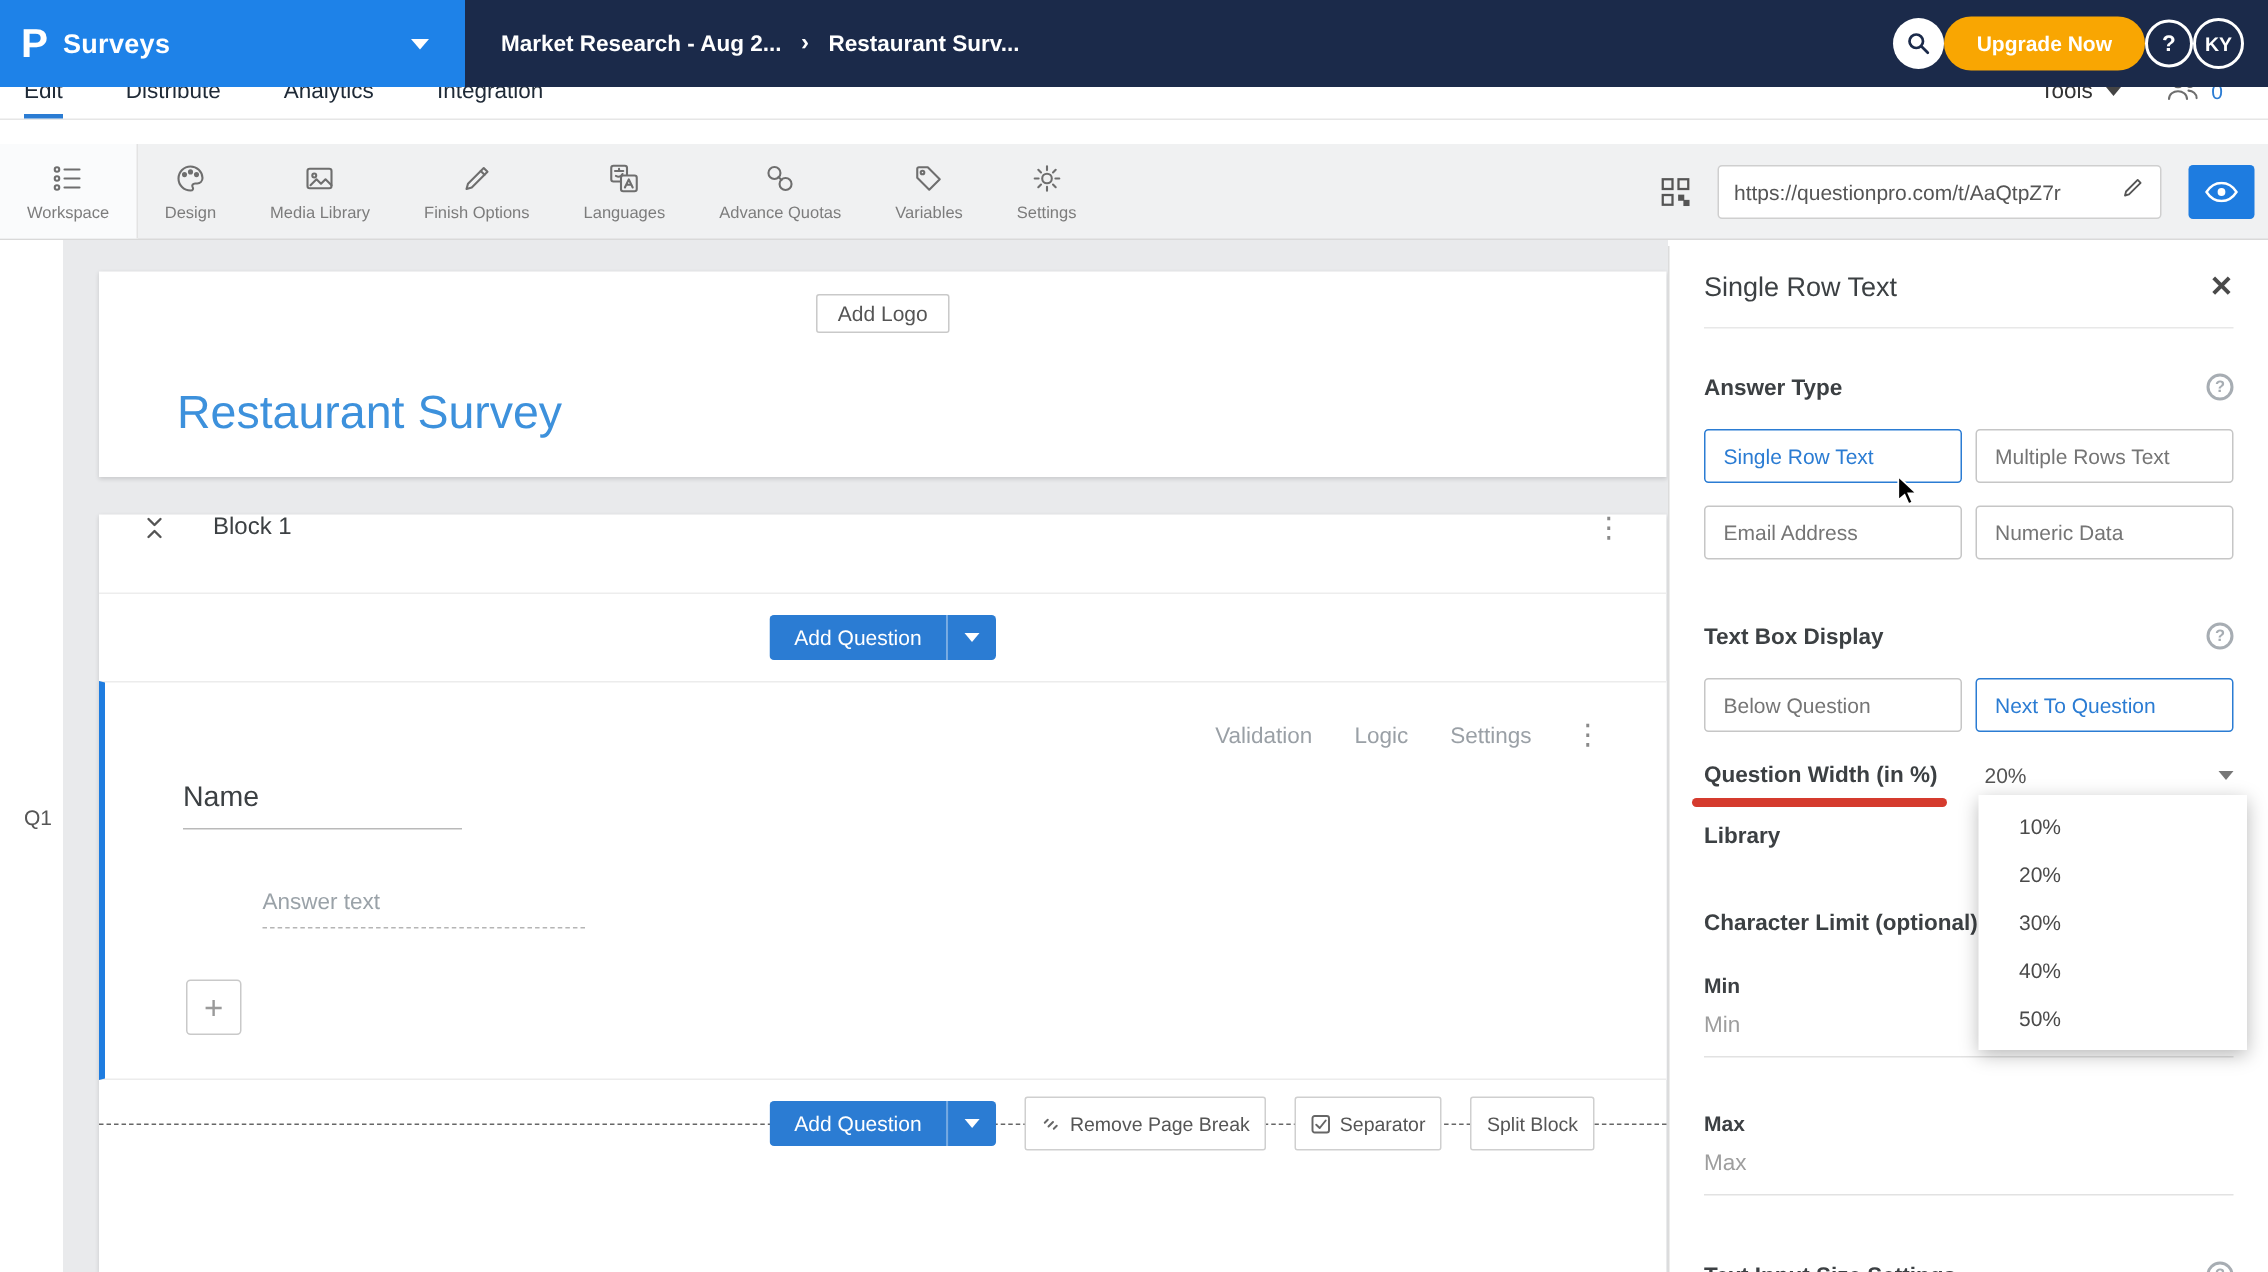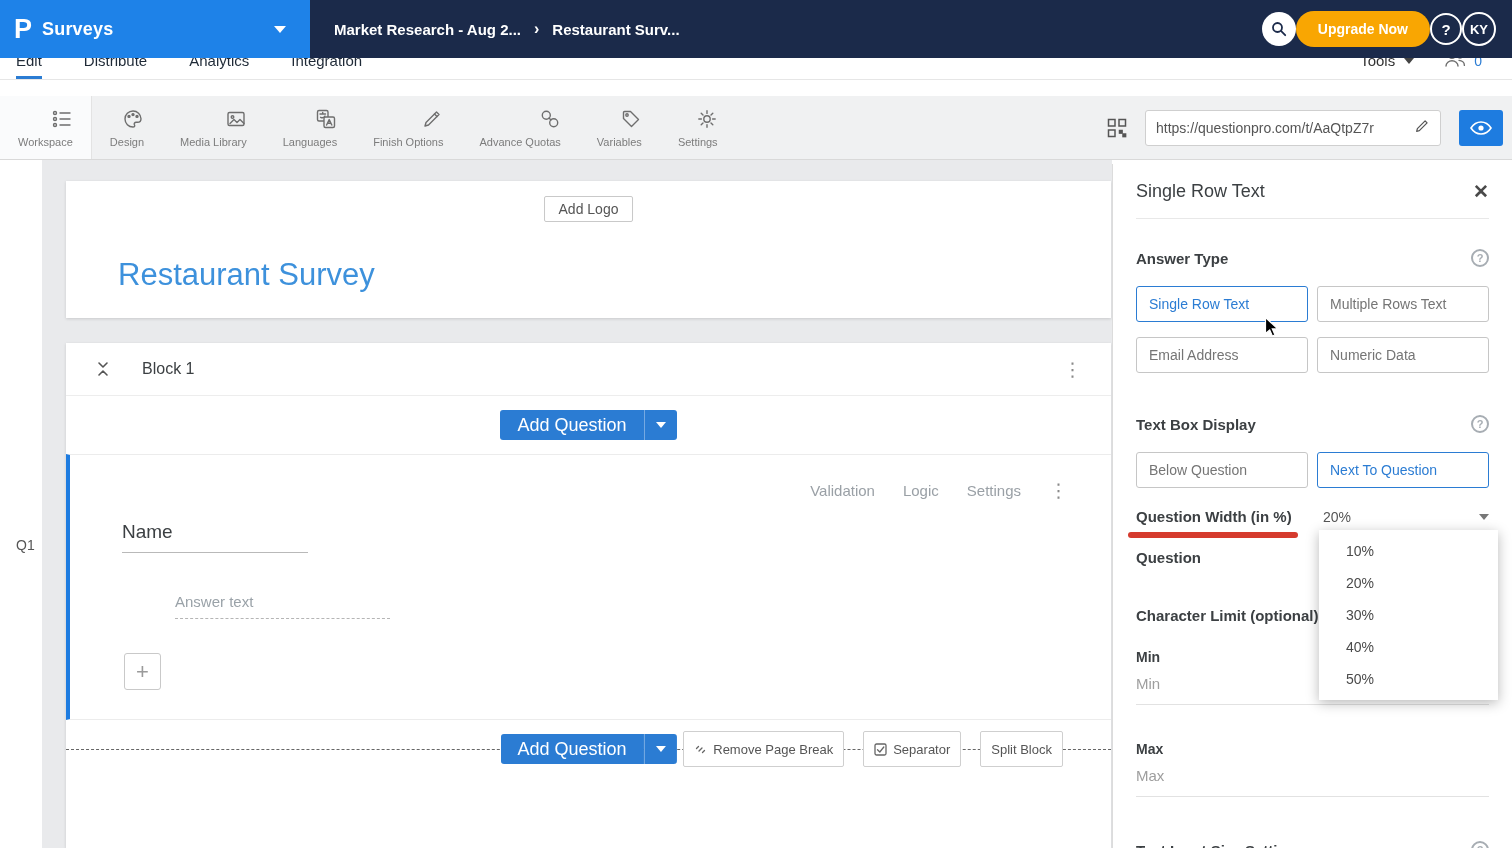--- a/index.html
+++ b/index.html
@@ -28,48 +28,48 @@
   .nav-tab { display:flex; align-items:center; font-size:15px; color:#1f2a37; position:relative; cursor:pointer; }
   .nav-tab.active::after { content:""; position:absolute; left:0; right:0; bottom:0; height:3px; background:#2b7cd3; }
   .nav-right { margin-left:auto; display:flex; align-items:center; gap:30px; padding-right:14px; }
   .tools { font-size:15px; color:#333; display:flex; gap:9px; align-items:center; cursor:pointer; }
   .caret-dark { border-top-color:#444; border-left-width:5px; border-right-width:5px; border-top-width:6px; }
   .collab { display:flex; align-items:center; gap:7px; cursor:pointer; }
   .collab-count { color:#2b7cd3; font-size:14px; }
 
   
   .toolbar { position:absolute; top:96px; left:0; width:1512px; height:64px; background:#f0f1f2; border-bottom:1px solid #d9d9d9; display:flex; align-items:stretch; z-index:3; }
-  .tb-item { display:flex; flex-direction:column; align-items:flex-end; justify-content:center; gap:6px; padding:0 18px; color:#7c7c7c; font-size:11px; cursor:pointer; white-space:nowrap; }
+  .tb-item { display:flex; flex-direction:column; align-items:center; justify-content:center; gap:6px; padding:0 18px; color:#7c7c7c; font-size:11px; cursor:pointer; white-space:nowrap; }
   .tb-item.active { background:#fafbfc; border-right:1px solid #e3e3e3; }
   .tb-icon svg { display:block; stroke:#6e6e6e; fill:none; stroke-width:1.4; stroke-linecap:round; stroke-linejoin:round; }
   .toolbar-right { margin-left:auto; display:flex; align-items:center; gap:18px; padding-right:9px; }
   .grid-icon svg { display:block; }
   .url-box { width:296px; height:36px; background:#fff; border:1px solid #cfcfcf; border-radius:3px; display:flex; align-items:center; padding:0 10px; gap:8px; }
   .url-text { flex:1; font-size:14px; color:#555; overflow:hidden; white-space:nowrap; }
   .eye-btn { width:44px; height:36px; background:#1e7ce0; border:none; border-radius:3px; display:flex; align-items:center; justify-content:center; cursor:pointer; }
 
   
   .left-strip { position:absolute; top:160px; left:0; width:42px; height:688px; background:#fff; z-index:1; }
   .qid { position:absolute; top:377px; left:16px; font-size:14px; color:#555; }
   .main { position:absolute; top:160px; left:42px; width:1070px; height:688px; background:#e9eaec; overflow:hidden; z-index:1; }
   .card { position:absolute; background:#fff; box-shadow:0 1px 3px rgba(0,0,0,.14); }
   .header-card { left:24px; top:21px; width:1045px; height:137px; }
   .add-logo-btn { position:absolute; top:15px; left:50%; transform:translateX(-50%); padding:4px 14px; border:1px solid #c9c9c9; background:#fff; font-size:14px; color:#555; border-radius:2px; cursor:pointer; font-family:inherit; }
   .survey-title { position:absolute; left:52px; top:76px; font-size:31px; color:#3d91dc; }
 
   .block-card { left:24px; top:183px; width:1045px; height:505px; }
-  .block-header { height:53px; display:flex; align-items:center; padding:0 28px 0 30px; border-bottom:1px solid #ededed; }
+  .block-header { height:53px; display:flex; align-items:flex-start; padding:0 28px 0 30px; border-bottom:1px solid #ededed; }
   .collapse-icon { cursor:pointer; display:flex; }
   .collapse-icon svg { stroke:#555; fill:none; stroke-width:1.6; stroke-linecap:round; stroke-linejoin:round; }
   .block-name { margin-left:32px; font-size:16px; color:#3c4043; }
   .dots { color:#8a8a8a; font-size:19px; letter-spacing:1px; cursor:pointer; line-height:1; }
   .block-header .dots { margin-left:auto; }
   .addq-row { height:58px; display:flex; align-items:center; justify-content:center; }
   .addq-btn { display:flex; height:30px; border-radius:3px; overflow:hidden; cursor:pointer; }
-  .addq-main { background:#2b7cd3; color:#fff; font-size:18px; display:flex; align-items:center; padding:0 17px; }
+  .addq-main { background:#2b7cd3; color:#fff; font-size:14px; display:flex; align-items:center; padding:0 17px; }
   .addq-caret { background:#2b7cd3; width:33px; display:flex; align-items:center; justify-content:center; border-left:1px solid rgba(255,255,255,.35); }
   .addq-caret .caret { border-top-width:6px; border-left-width:5px; border-right-width:5px; }
 
   .question-block { position:relative; height:266px; border-top:1px solid #ececec; border-bottom:1px solid #ececec; border-left:4px solid #1e7ce0; background:#fff; }
   .q-actions { position:absolute; top:26px; right:42px; display:flex; align-items:center; gap:28px; color:#9aa0a6; font-size:15px; }
   .q-action { cursor:pointer; }
   .q-text-wrap { position:absolute; left:52px; top:66px; width:186px; border-bottom:1px solid #b9b9b9; padding-bottom:9px; font-size:19px; color:#3c4043; cursor:text; }
   .q-answer { position:absolute; left:105px; top:138px; width:215px; border-bottom:1px dashed #b5b5b5; padding-bottom:8px; font-size:15px; color:#9aa2a8; cursor:text; }
   .q-add { position:absolute; left:54px; top:198px; width:37px; height:37px; border:1px solid #c9c9c9; border-radius:3px; display:flex; align-items:center; justify-content:center; color:#9a9a9a; font-size:22px; background:#fff; cursor:pointer; }
 
@@ -196,36 +196,36 @@
             <rect x="3" y="4.5" width="16" height="13" rx="1.5"></rect>
             <circle cx="7.5" cy="9" r="1.3"></circle>
             <path d="M5 15.5l4-4 3 3 3-3 4 4"></path>
           </svg>
       </span>
       <span>Media Library</span>
     </div>
     <div class="tb-item">
       <span class="tb-icon">
         <svg width="22" height="22" viewBox="0 0 22 22">
+            <path d="M4 18l1-3.5L15.5 4l2.5 2.5L7.5 17 4 18z"></path>
+            <line x1="13.5" y1="6" x2="16" y2="8.5"></line>
+          </svg>
+      </span>
+      <span>Finish Options</span>
+    </div>
+    <div class="tb-item">
+      <span class="tb-icon">
+        <svg width="22" height="22" viewBox="0 0 22 22">
             <rect x="2.5" y="2.5" width="10.5" height="10.5" rx="1.5"></rect>
             <path d="M5 6h5.5 M7.7 4.5V6 M5.6 9.3c1.8 1 3.3.6 4.4-1.3"></path>
             <rect x="9" y="9" width="10.5" height="10.5" rx="1.5" fill="#f0f1f2"></rect>
             <path d="M11.6 17l2.6-5.4L16.8 17 M12.5 15.2h3.5"></path>
           </svg>
       </span>
       <span>Languages</span>
-    </div>
-    <div class="tb-item">
-      <span class="tb-icon">
-        <svg width="22" height="22" viewBox="0 0 22 22">
-            <path d="M4 18l1-3.5L15.5 4l2.5 2.5L7.5 17 4 18z"></path>
-            <line x1="13.5" y1="6" x2="16" y2="8.5"></line>
-          </svg>
-      </span>
-      <span>Finish Options</span>
     </div>
     <div class="tb-item">
       <span class="tb-icon">
         <svg width="22" height="22" viewBox="0 0 22 22">
             <circle cx="7.3" cy="7.3" r="4"></circle>
             <circle cx="14.7" cy="14.7" r="4"></circle>
             <line x1="10" y1="10" x2="12" y2="12"></line>
           </svg>
       </span>
       <span>Advance Quotas</span>
@@ -386,21 +386,21 @@
       <div class="dropdown">
         <div class="dd-item">10%</div>
         <div class="dd-item">20%</div>
         <div class="dd-item">30%</div>
         <div class="dd-item">40%</div>
         <div class="dd-item">50%</div>
       </div>
     </div>
 
     <div class="required-row">
-      <span class="sec-label">Question</span>
+      <span class="sec-label">Library</span>
     </div>
 
     <div class="char-row">
       <span class="sec-label">Character Limit (optional)</span>
     </div>
 
     <div class="field-label">Min</div>
     <input class="underline-input" type="text" placeholder="Min" style="">
 
     <div class="field-label max">Max</div>

